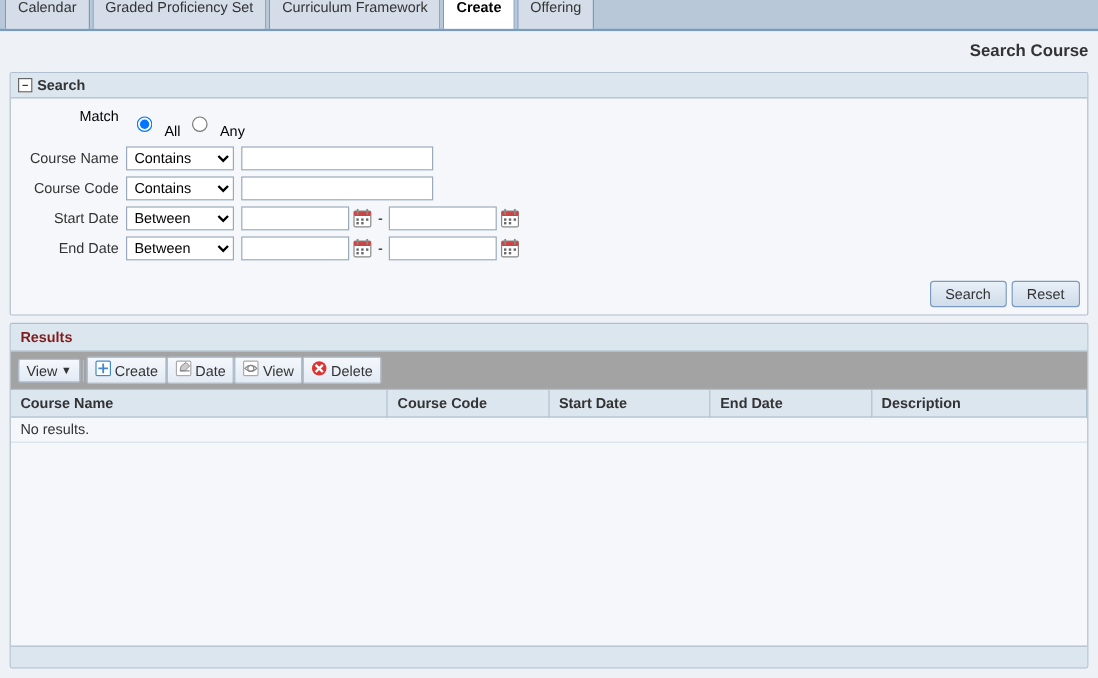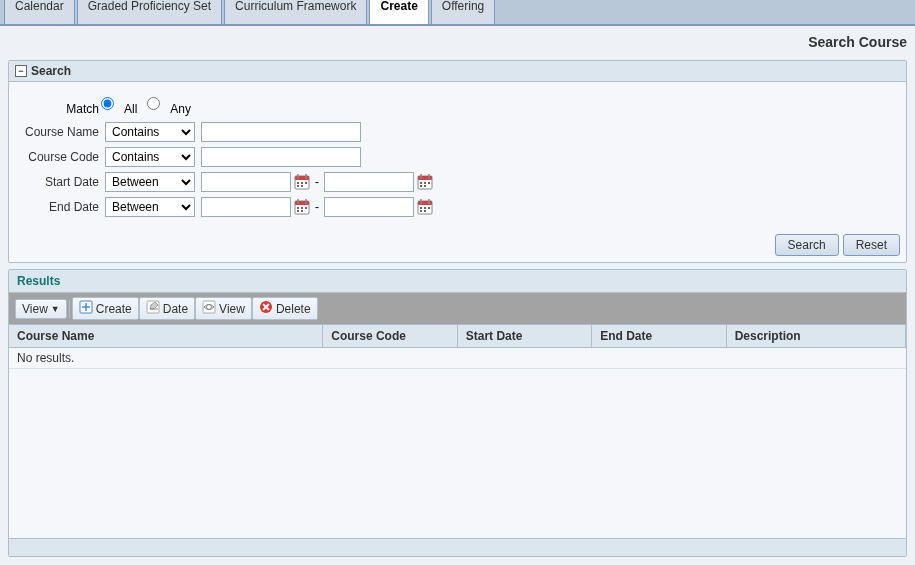--- a/index.html
+++ b/index.html
@@ -91,23 +91,23 @@
       gap: 6px;
     }
     .search-row label {
       width: 80px;
       text-align: right;
       color: #333;
       flex-shrink: 0;
     }
     .match-row {
       display: flex;
-      align-items: flex-end;
+      align-items: flex-start;
       margin-bottom: 6px;
-      gap: 2px;
+      gap: 15px;
     }
     .match-row label { width: 80px; text-align: right; flex-shrink: 0; }
     .radio-group { display: flex; gap: 10px; align-items: center; }
     .radio-group label { width: auto; text-align: left; margin-top: 12px; }
 
     select.filter-op {
       width: 90px;
       height: 20px;
       border: 1px solid #9ab;
       background: #fff;
@@ -166,21 +166,21 @@
       border-radius: 2px;
       flex: 1;
       display: flex;
       flex-direction: column;
     }
     .results-header {
       background: #dce6ef;
       padding: 4px 8px;
       border-bottom: 1px solid #b0bfcf;
       font-weight: bold;
-      color: #0f766e;
+      color: #7f1d1d;
     }
     .results-toolbar {
       display: flex;
       align-items: center;
       padding: 4px 6px;
       gap: 0;
       border-bottom: 1px solid #b0bfcf;
       background: #a3a3a3;
     }
     .toolbar-btn {

